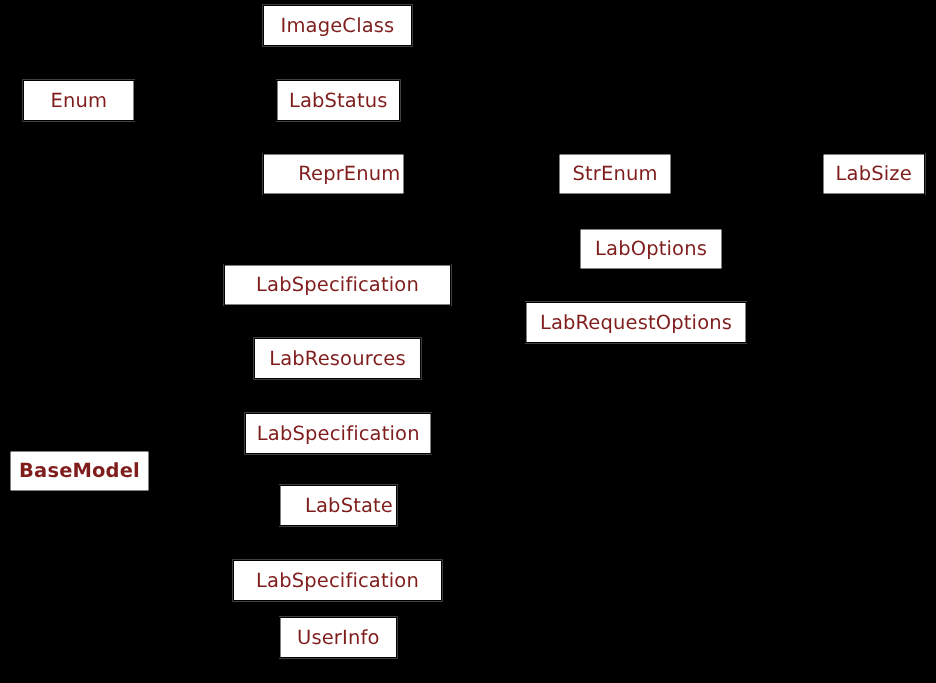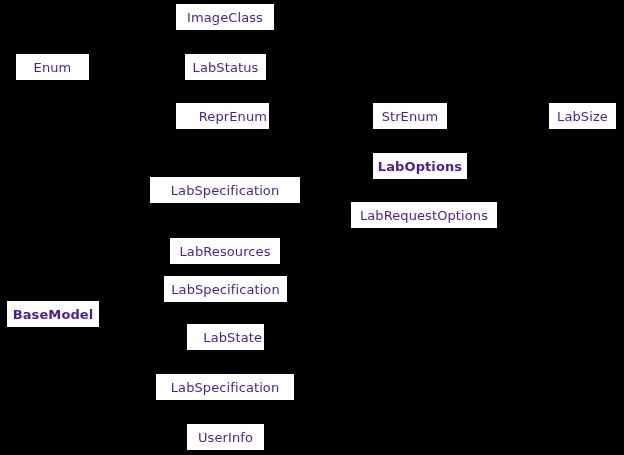--- a/index.html
+++ b/index.html
@@ -24,21 +24,21 @@
     top: 0;
     width: 624px;
     height: 455px;
     pointer-events: none;
   }
   .class-node {
     position: absolute;
     box-sizing: border-box;
     background: #ffffff;
     border: 1px solid #000000;
-    color: #4c1d95;
+    color: #7f1d1d;
     font-size: 13px;
     line-height: 1;
     display: flex;
     align-items: center;
     justify-content: center;
     white-space: nowrap;
     letter-spacing: 0.1px;
   }
   .class-node-label {
     display: block;
@@ -76,41 +76,41 @@
       </div>
       <div class="class-node" style="left: 175px; top: 102px; width: 95px; height: 28px; justify-content: flex-end;">
         <span class="class-node-label">ReprEnum</span>
       </div>
       <div class="class-node" style="left: 372px; top: 102px; width: 76px; height: 28px;">
         <span class="class-node-label">StrEnum</span>
       </div>
       <div class="class-node" style="left: 548px; top: 102px; width: 69px; height: 28px;">
         <span class="class-node-label">LabSize</span>
       </div>
-      <div class="class-node" style="left: 372px; top: 152px; width: 96px; height: 28px; font-weight: bold;">
+      <div class="class-node" style="left: 386px; top: 152px; width: 96px; height: 28px;">
         <span class="class-node-label">LabOptions</span>
       </div>
       <div class="class-node" style="left: 149px; top: 176px; width: 152px; height: 28px;">
         <span class="class-node-label">LabSpecification</span>
       </div>
       <div class="class-node" style="left: 350px; top: 201px; width: 148px; height: 28px;">
         <span class="class-node-label">LabRequestOptions</span>
       </div>
-      <div class="class-node" style="left: 169px; top: 237px; width: 112px; height: 28px;">
+      <div class="class-node" style="left: 169px; top: 225px; width: 112px; height: 28px;">
         <span class="class-node-label">LabResources</span>
       </div>
       <div class="class-node" style="left: 163px; top: 275px; width: 125px; height: 28px; text-align: center;">
         <span class="class-node-label">LabSpecification</span>
       </div>
       <div class="class-node" style="left: 6px; top: 300px; width: 94px; height: 28px; font-weight: bold;">
         <span class="class-node-label">BaseModel</span>
       </div>
       <div class="class-node" style="left: 186px; top: 323px; width: 79px; height: 28px; justify-content: flex-end;">
         <span class="class-node-label">LabState</span>
       </div>
       <div class="class-node" style="left: 155px; top: 373px; width: 140px; height: 28px;">
         <span class="class-node-label">LabSpecification</span>
       </div>
-      <div class="class-node" style="left: 186px; top: 423px; width: 79px; height: 28px; justify-content: center;">
+      <div class="class-node" style="left: 186px; top: 411px; width: 79px; height: 28px; justify-content: center;">
         <span class="class-node-label">UserInfo</span>
       </div>
     </div>
 </div>
 
 </body></html>

